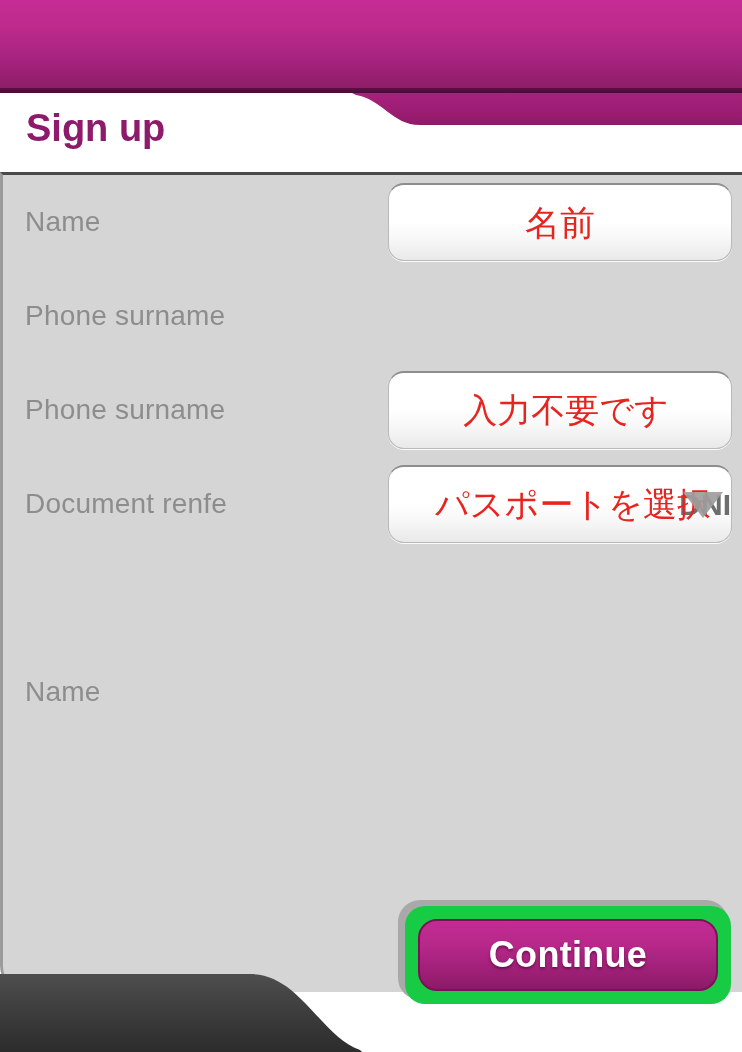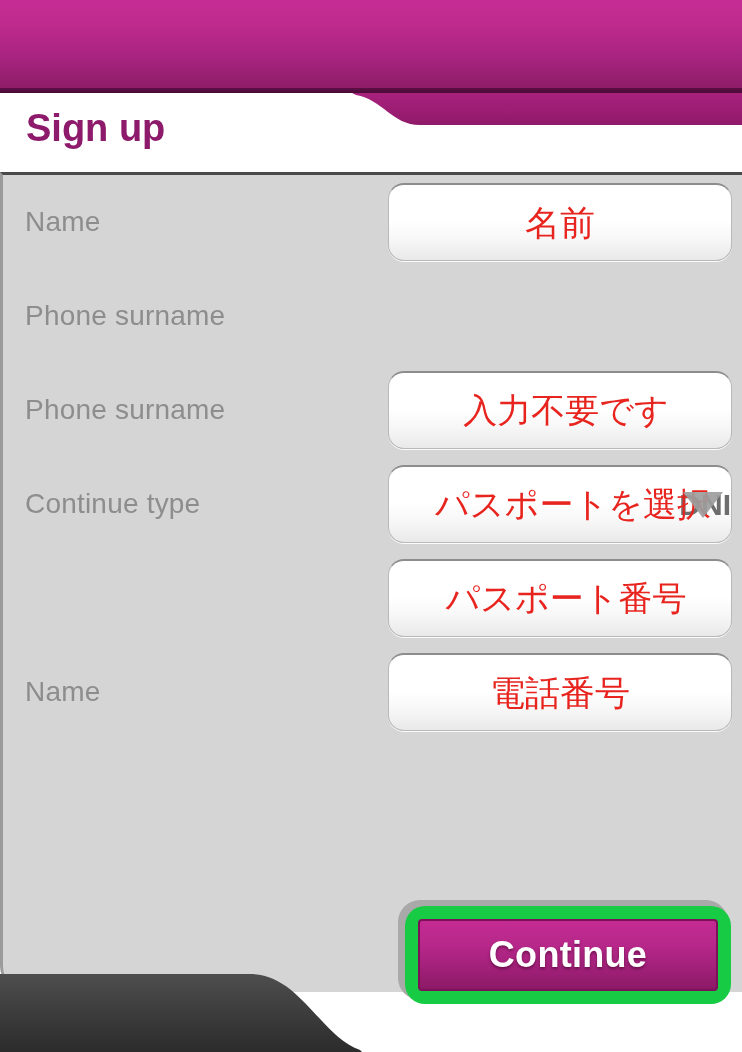--- a/index.html
+++ b/index.html
@@ -248,21 +248,21 @@
     background: #17cc44;
     border-radius: 20px;
   }
   .continue-btn {
     position: absolute;
     left: 20px; top: 19px;
     width: 300px;
     height: 72px;
     background: linear-gradient(to bottom, #c32b92 0%, #b7288a 35%, #9e1f76 75%, #8b1a66 100%);
     border: 2px solid #7d1159;
-    border-radius: 4px;
+    border-radius: 19px;
     box-sizing: border-box;
     display: flex;
     align-items: center;
     justify-content: center;
     color: #ffffff;
     font-size: 36px;
     font-weight: bold;
     letter-spacing: 0.3px;
     text-shadow: 0 2px 3px rgba(60,0,40,0.55);
     cursor: pointer;
@@ -326,43 +326,33 @@
         </div>
         <div class="row">
           <div class="field-label">Phone surname</div>
           <div class="field-box">
             <div class="field-inner">
               <div class="annot wide">入力不要です</div>
             </div>
           </div>
         </div>
         <div class="row">
-          <div class="field-label">Continue type</div>
+          <div class="field-label">Document renfe</div>
           <div class="field-box">
             <div class="field-inner">
               <div class="native-value">DNI</div>
               <div class="annot select-annot wide">パスポートを選択</div>
               <div class="select-caret"></div>
             </div>
           </div>
         </div>
         <div class="row">
-          <div class="field-box">
-            <div class="field-inner">
-              <div class="annot wide">パスポート番号</div>
-            </div>
-          </div>
         </div>
         <div class="row">
           <div class="field-label">Name</div>
-          <div class="field-box">
-            <div class="field-inner">
-              <div class="annot">電話番号</div>
-            </div>
-          </div>
         </div>
       </div>
   </div>
 
   <svg class="footer-curve" viewBox="0 0 742 120" preserveAspectRatio="none">
     <defs>
       <linearGradient id="footGrad" x1="0" y1="0" x2="0" y2="1">
         <stop offset="0%" stop-color="#4e4e4e"></stop>
         <stop offset="45%" stop-color="#3e3e3e"></stop>
         <stop offset="100%" stop-color="#2c2c2c"></stop>

